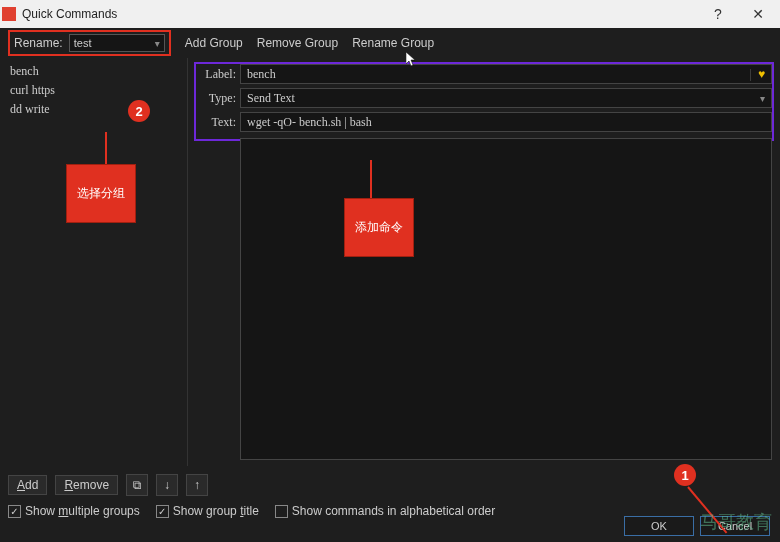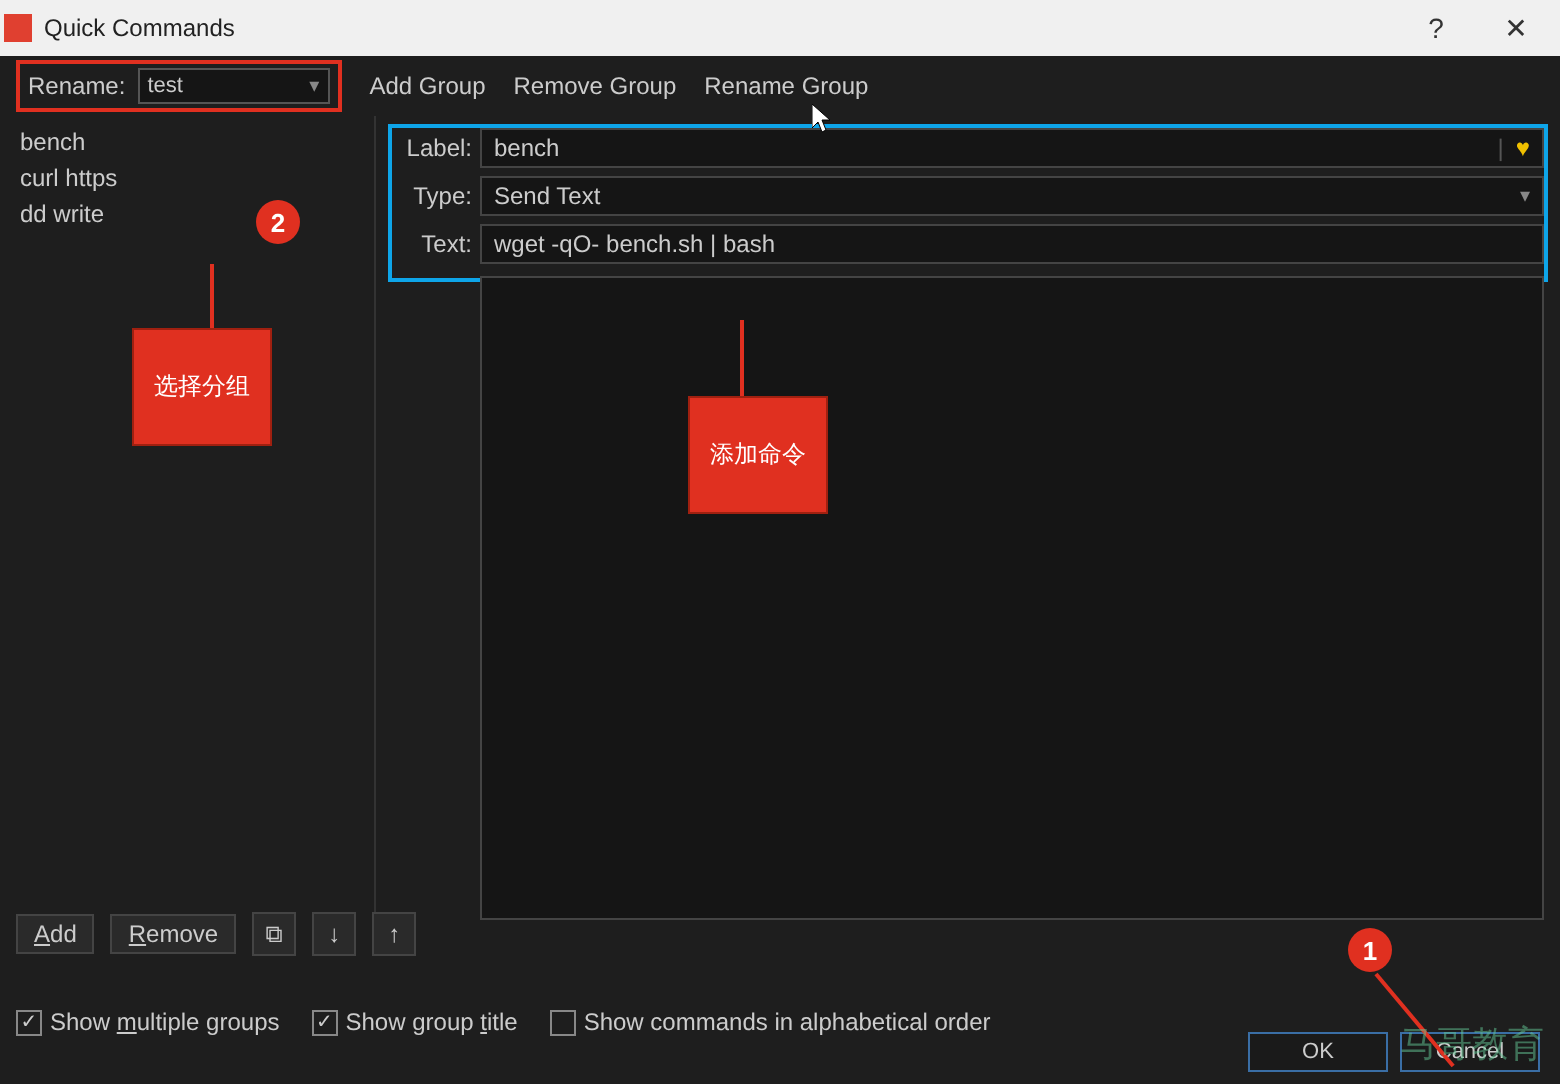--- a/index.html
+++ b/index.html
@@ -63,20 +63,21 @@
   align-items: center;
   justify-content: space-between;
   padding: 0 4px;
   font-size: 11px;
 }
 .tb-link { color: #ccc; cursor: pointer; }
 .main {
   position: absolute;
   top: 30px; left: 0; right: 0; bottom: 76px;
   display: flex;
+  font-family: Liberation Serif, serif;
 }
 .sidebar {
   width: 188px;
   border-right: 1px solid #333;
   padding: 4px 0;
   position: relative;
 }
 .sidebar-item {
   padding: 2px 10px;
   color: #ccc;
@@ -107,32 +108,32 @@
   color: #ccc;
   padding: 0 6px;
   font-size: 12px;
   display: flex;
   align-items: center;
 }
 .field-input.has-heart { justify-content: space-between; }
 .heart { color: #f0c000; font-size: 12px; }
 .chev { color: #888; font-size: 10px; }
 .editor-box {
-  border: 2px solid #0ea5e9;
+  border: 2px solid #6d28d9;
   padding-bottom: 3px;
 }
 .text-area {
   position: absolute;
   top: 80px; left: 52px; right: 8px; bottom: 6px;
   background: #151515;
   border: 1px solid #444;
 }
 .bottom-toolbar {
   position: absolute;
-  left: 8px; bottom: 64px;
+  left: 8px; bottom: 46px;
   display: flex;
   align-items: center;
   gap: 8px;
 }
 .btn {
   background: #2a2a2a;
   border: 1px solid #444;
   color: #ccc;
   padding: 2px 8px;
   font-size: 12px;

